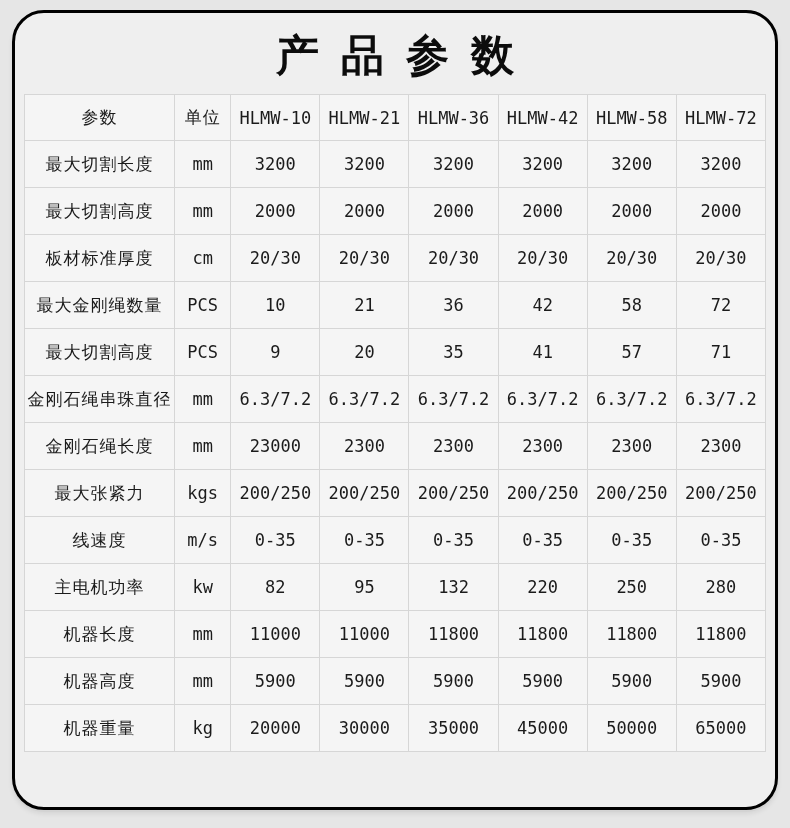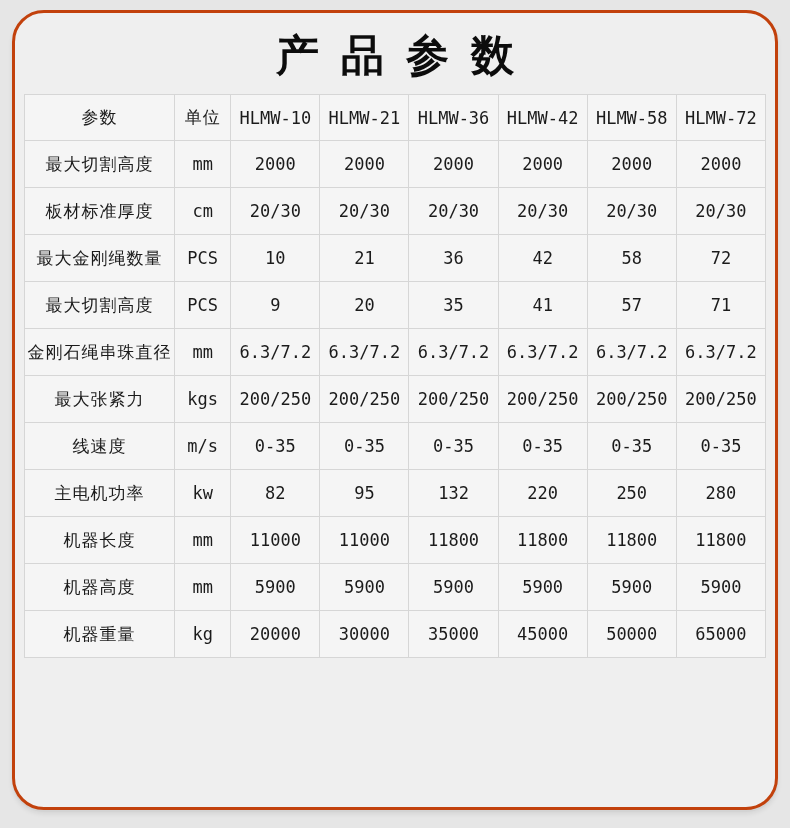--- a/index.html
+++ b/index.html
@@ -19,21 +19,21 @@
     overflow: hidden;
   }
   .card {
     position: absolute;
     left: 12px;
     top: 10px;
     width: 766px;
     height: 800px;
     box-sizing: border-box;
     background: #efefef;
-    border: 3px solid #c2410c;
+    border: 3px solid #000000;
     border-radius: 32px;
     box-shadow: 0 2px 0 #d3d3d3, 0 4px 5px rgba(0,0,0,0.08);
   }
   .title {
     margin: 16px 0 0 0;
     text-align: center;
     font-size: 43px;
     line-height: 52px;
     font-weight: 900;
     letter-spacing: 22px;
@@ -102,20 +102,30 @@
           <th class="mono">HLMW-10</th>
           <th class="mono">HLMW-21</th>
           <th class="mono">HLMW-36</th>
           <th class="mono">HLMW-42</th>
           <th class="mono">HLMW-58</th>
           <th class="mono">HLMW-72</th>
         </tr>
       </thead>
       <tbody>
           <tr>
+            <td class="cjk">最大切割长度</td>
+            <td class="mono">mm</td>
+            <td class="mono">3200</td>
+            <td class="mono">3200</td>
+            <td class="mono">3200</td>
+            <td class="mono">3200</td>
+            <td class="mono">3200</td>
+            <td class="mono">3200</td>
+          </tr>
+          <tr>
             <td class="cjk">最大切割高度</td>
             <td class="mono">mm</td>
             <td class="mono">2000</td>
             <td class="mono">2000</td>
             <td class="mono">2000</td>
             <td class="mono">2000</td>
             <td class="mono">2000</td>
             <td class="mono">2000</td>
           </tr>
           <tr>
@@ -152,20 +162,30 @@
             <td class="cjk">金刚石绳串珠直径</td>
             <td class="mono">mm</td>
             <td class="mono">6.3/7.2</td>
             <td class="mono">6.3/7.2</td>
             <td class="mono">6.3/7.2</td>
             <td class="mono">6.3/7.2</td>
             <td class="mono">6.3/7.2</td>
             <td class="mono">6.3/7.2</td>
           </tr>
           <tr>
+            <td class="cjk">金刚石绳长度</td>
+            <td class="mono">mm</td>
+            <td class="mono">23000</td>
+            <td class="mono">2300</td>
+            <td class="mono">2300</td>
+            <td class="mono">2300</td>
+            <td class="mono">2300</td>
+            <td class="mono">2300</td>
+          </tr>
+          <tr>
             <td class="cjk">最大张紧力</td>
             <td class="mono">kgs</td>
             <td class="mono">200/250</td>
             <td class="mono">200/250</td>
             <td class="mono">200/250</td>
             <td class="mono">200/250</td>
             <td class="mono">200/250</td>
             <td class="mono">200/250</td>
           </tr>
           <tr>

